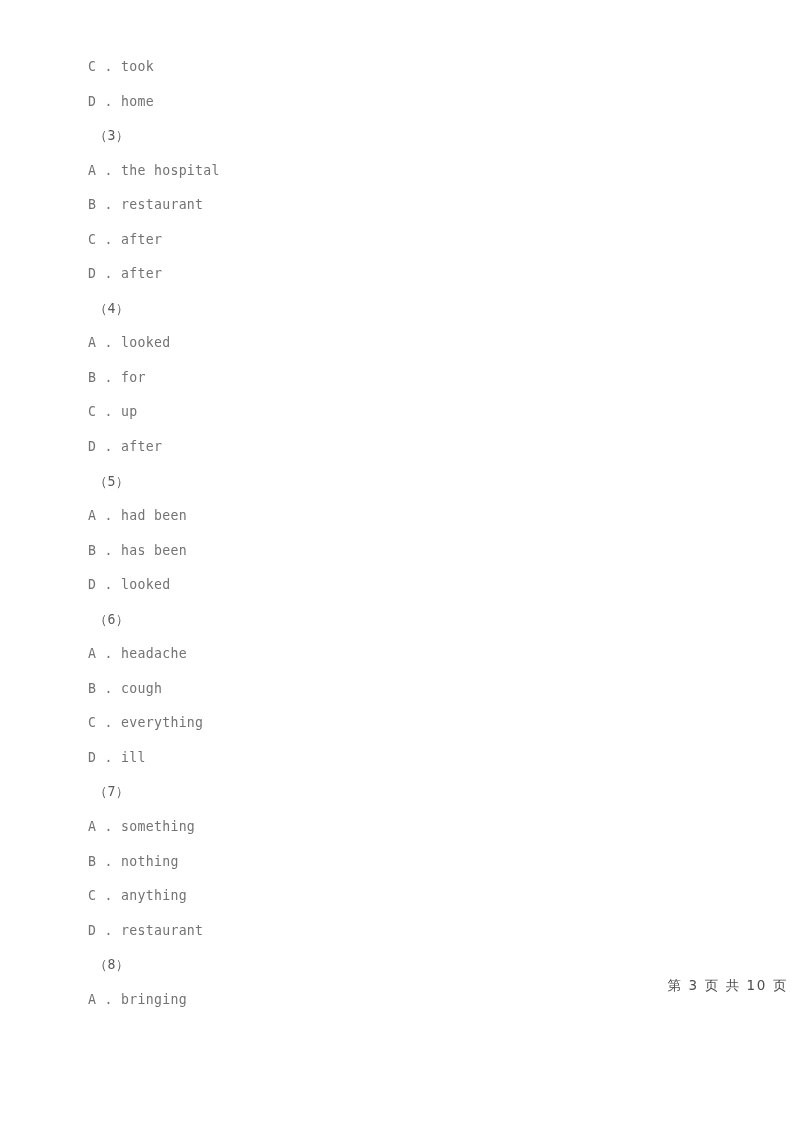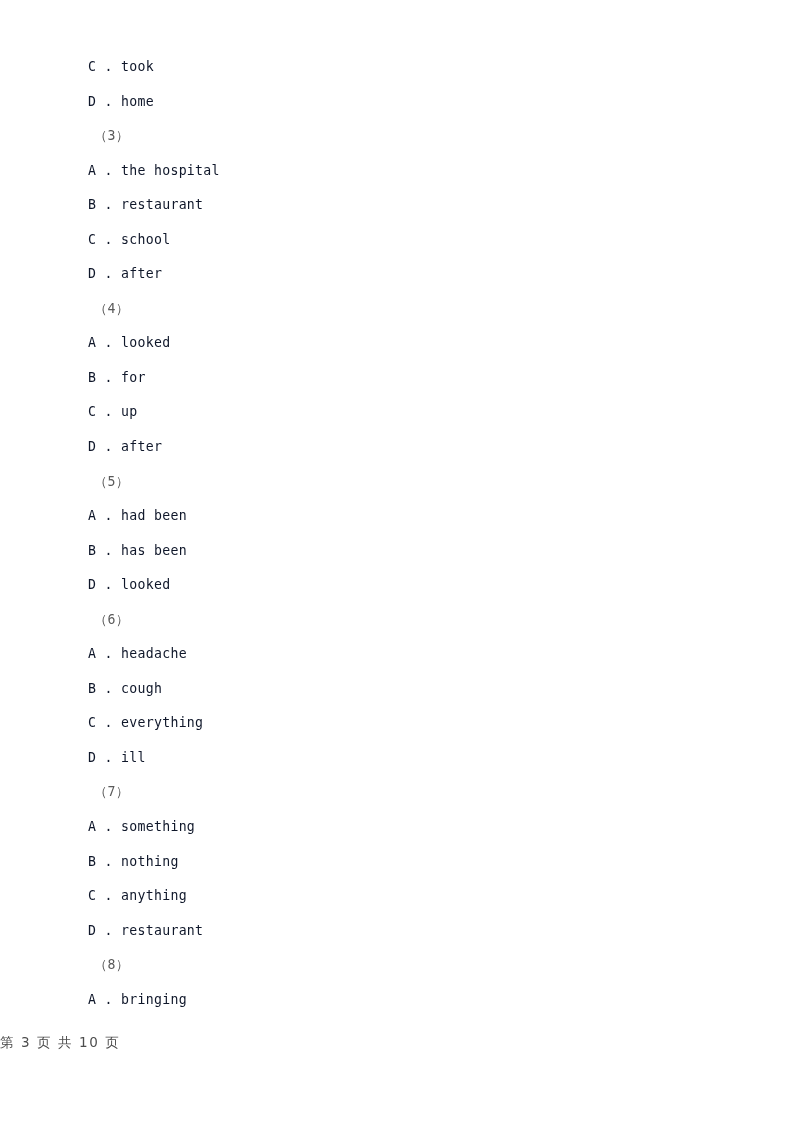--- a/index.html
+++ b/index.html
@@ -32,38 +32,38 @@
     top: 50px;
     width: 620px;
   }
 
   .line {
     height: 34.55px;
     line-height: 34.55px;
     font-size: 13.2px;
     letter-spacing: 0.3px;
     white-space: pre;
-    color: #0f172a;
+    color: #737373;
   }
 
   .line.option {
     padding-left: 0px;
   }
 
   .line.qnum {
     padding-left: 6px;
     color: #5a5a5a;
   }
 
   #footer {
     position: absolute;
     left: 0;
-    top: 1032px;
+    top: 975px;
     width: 788px;
-    text-align: left;
+    text-align: right;
   }
 
   #footer .footer-text {
     display: inline-block;
     font-family: "DejaVu Sans", "Liberation Sans", sans-serif;
     font-size: 13.5px;
     letter-spacing: 1.6px;
     color: #4d4d4d;
     white-space: pre;
   }
@@ -72,21 +72,21 @@
 <body>
 
 <div id="page">
 
   <div id="content">
       <div class="line option">C . took</div>
       <div class="line option">D . home</div>
       <div class="line qnum">（3）</div>
       <div class="line option">A . the hospital</div>
       <div class="line option">B . restaurant</div>
-      <div class="line option">C . school</div>
+      <div class="line option">C . after</div>
       <div class="line option">D . after</div>
       <div class="line qnum">（4）</div>
       <div class="line option">A . looked</div>
       <div class="line option">B . for</div>
       <div class="line option">C . up</div>
       <div class="line option">D . after</div>
       <div class="line qnum">（5）</div>
       <div class="line option">A . had been</div>
       <div class="line option">B . has been</div>
       <div class="line option">D . looked</div>

